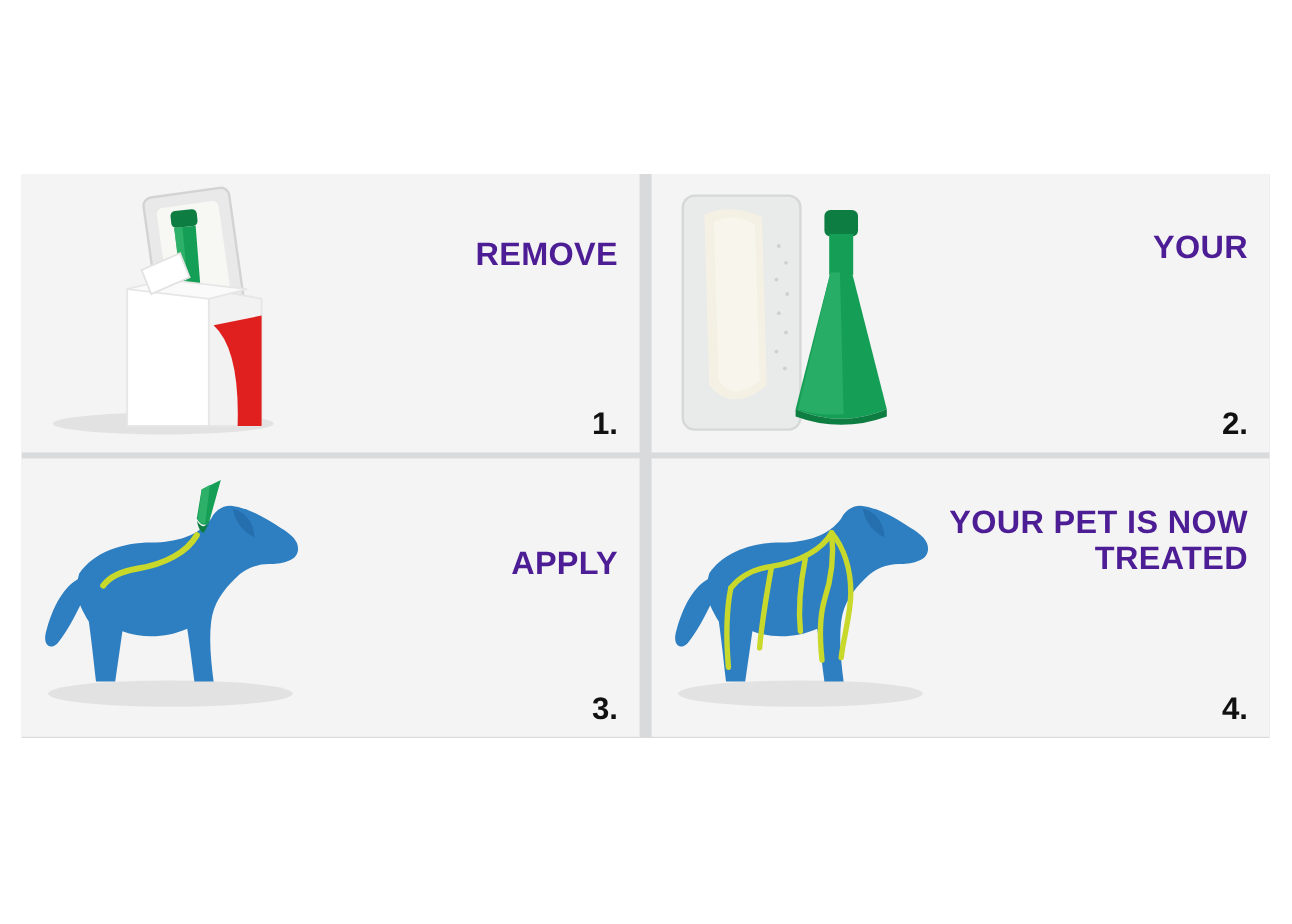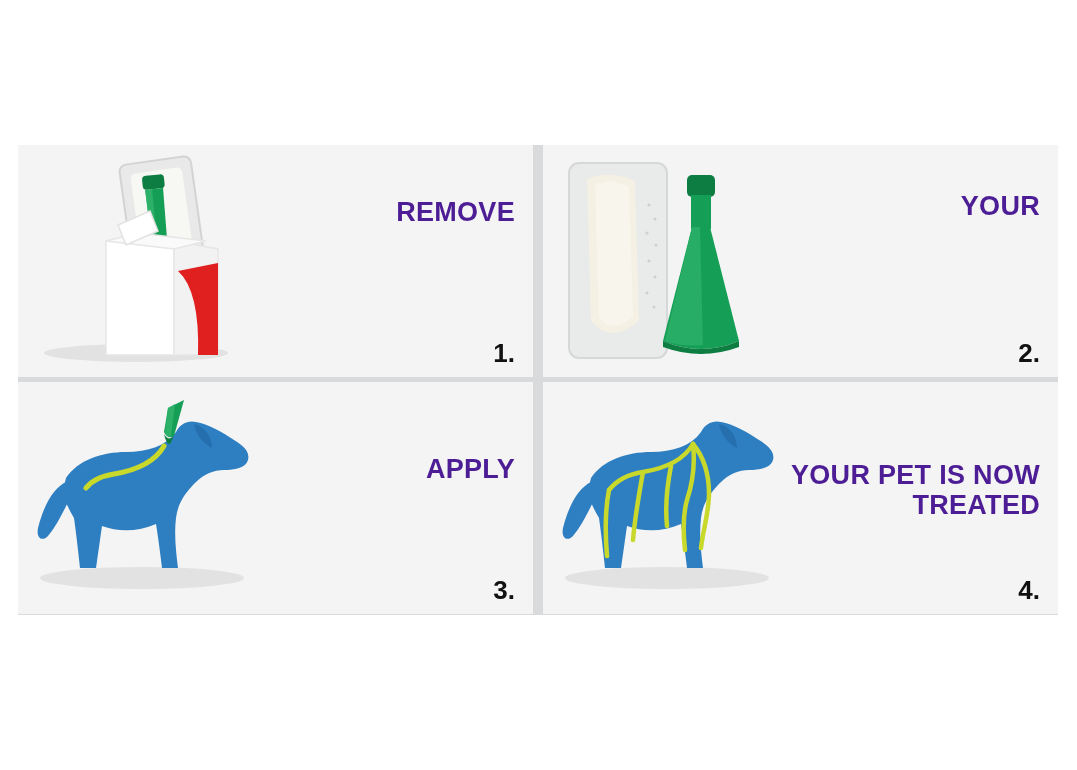--- a/index.html
+++ b/index.html
@@ -90,21 +90,21 @@
     position: absolute;
     right: 18px;
     bottom: 8px;
     font-size: 26px;
     font-weight: bold;
     color: #111111;
   }
 
   
   .panel-2 .panel-text { padding-top: 46px; }
-  .panel-4 .panel-text { width: 290px; margin-top: 40px; }
+  .panel-4 .panel-text { width: 290px; }
   .panel-3 .panel-text { padding-top: 72px; }
   .panel-1 .panel-text { padding-top: 52px; }
 
   .panel-3 .panel-art,
   .panel-4 .panel-art { width: 270px; }
 
   svg { display: block; }
 </style>
 </head>
 <body>

